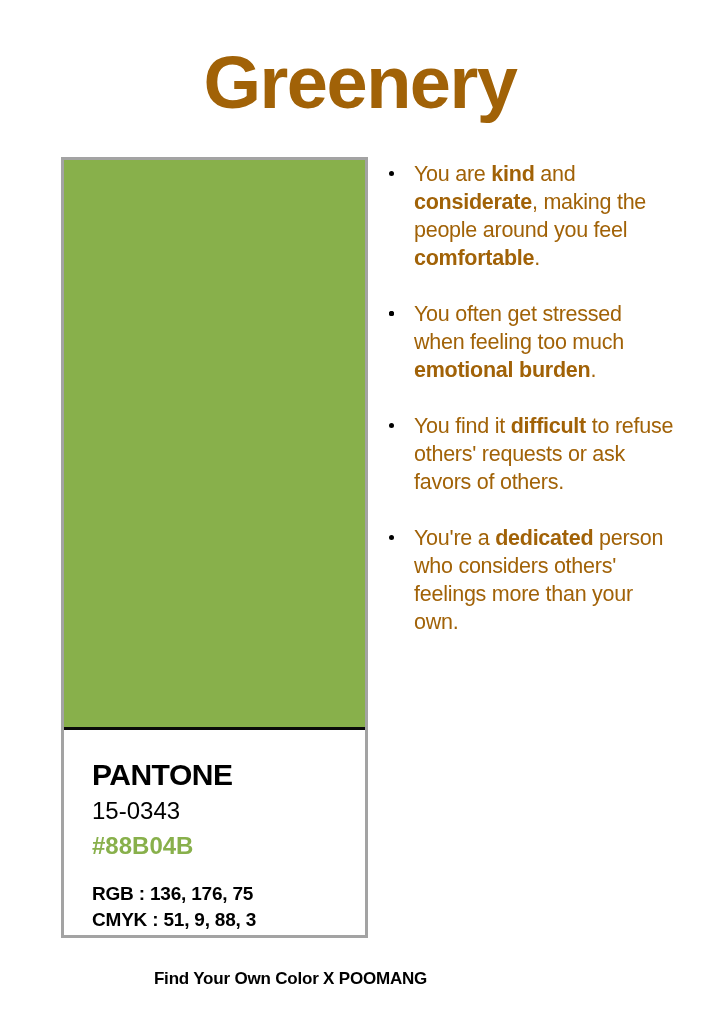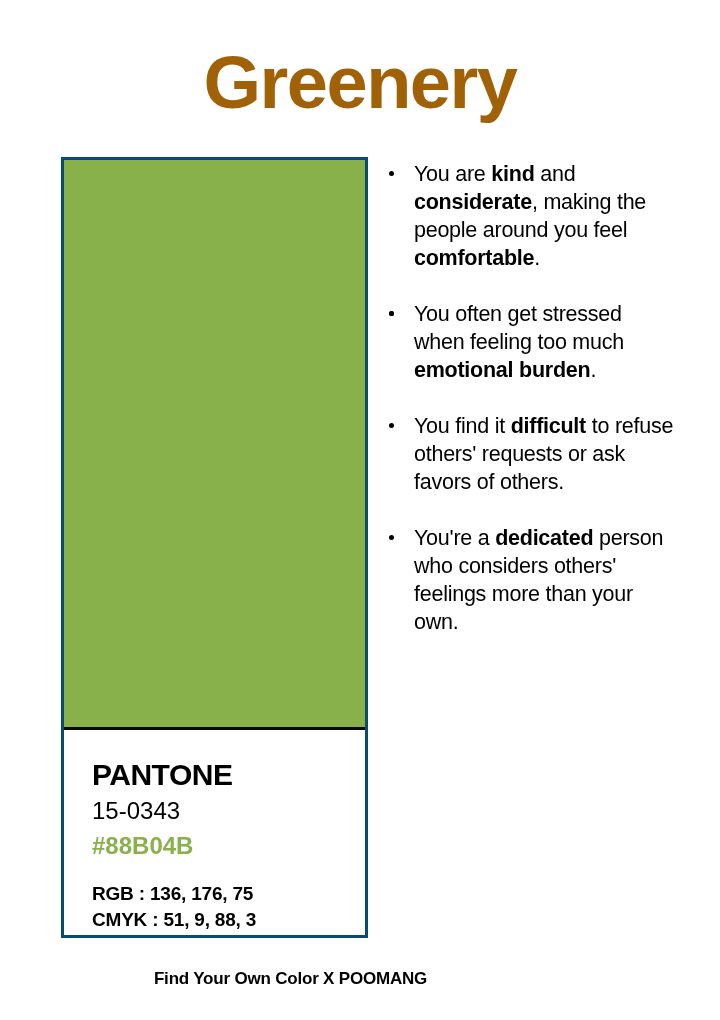--- a/index.html
+++ b/index.html
@@ -36,21 +36,21 @@
     color: #a16207;
   }
 
   
   .swatch-card {
     position: absolute;
     left: 61px;
     top: 157px;
     width: 307px;
     height: 781px;
-    border: 3px solid #0c4a6e;
+    border: 3px solid #a3a3a3;
     box-sizing: border-box;
     background: #ffffff;
     display: flex;
     flex-direction: column;
   }
   .swatch-color {
     height: 570px;
     width: 100%;
     border-bottom: 3px solid #0a0a0a;
     box-sizing: border-box;
@@ -98,21 +98,21 @@
     padding: 0;
     list-style: none;
   }
   .trait-item {
     position: relative;
     padding-left: 28px;
     margin-bottom: 28px;
     font-size: 21.5px;
     line-height: 28px;
     letter-spacing: -0.25px;
-    color: #000000;
+    color: #a16207;
   }
   .trait-item:last-child {
     margin-bottom: 0;
   }
   .trait-bullet {
     position: absolute;
     left: 3px;
     top: 11px;
     width: 5px;
     height: 5px;

